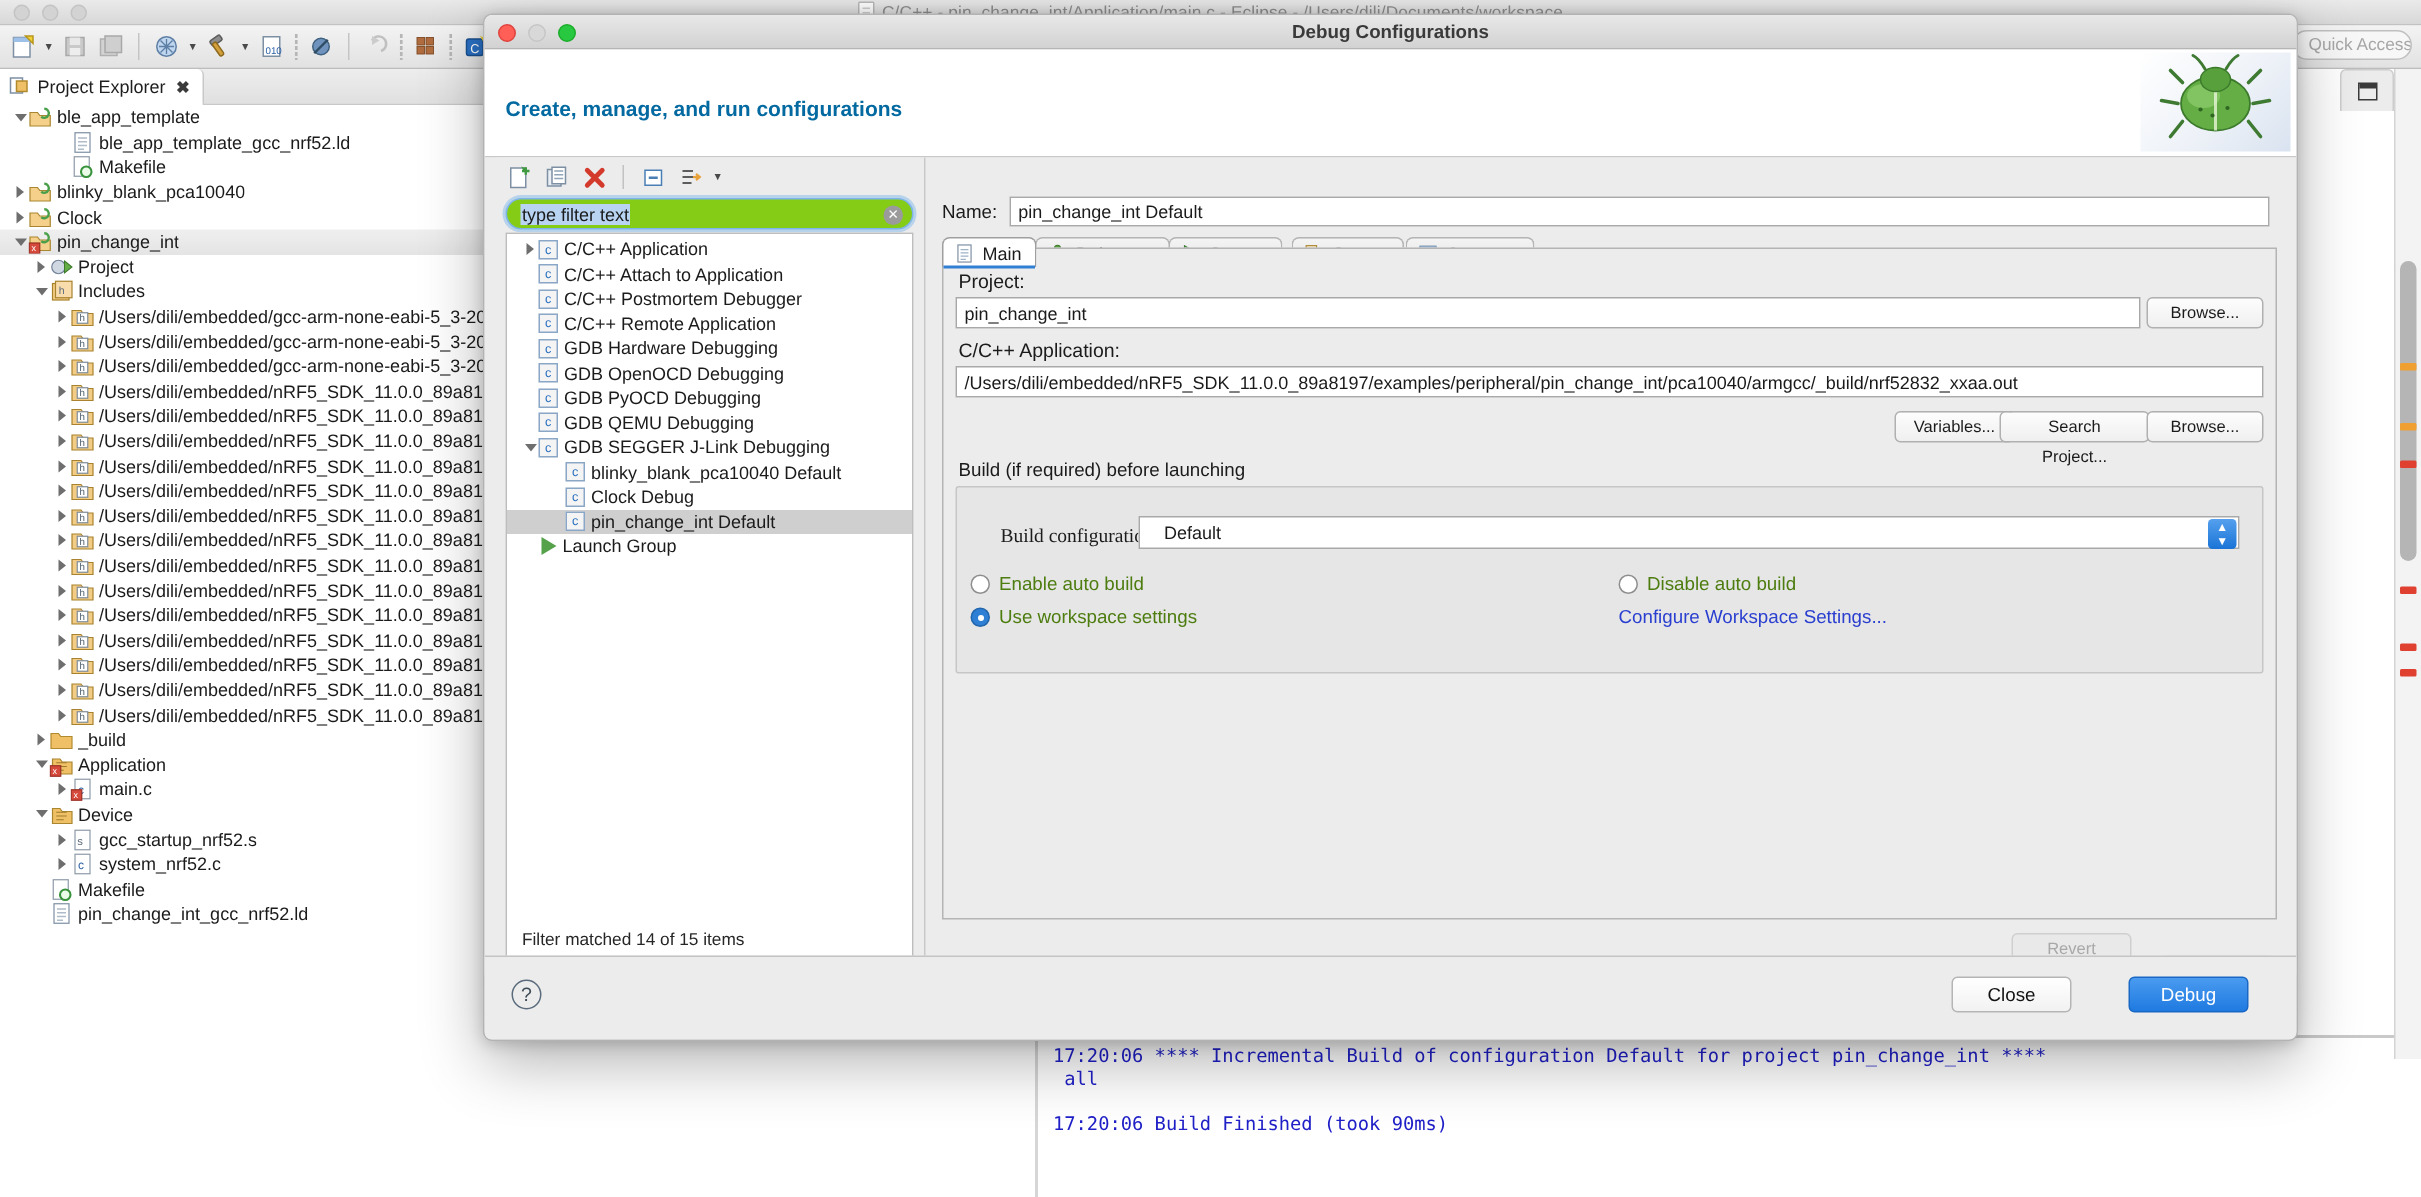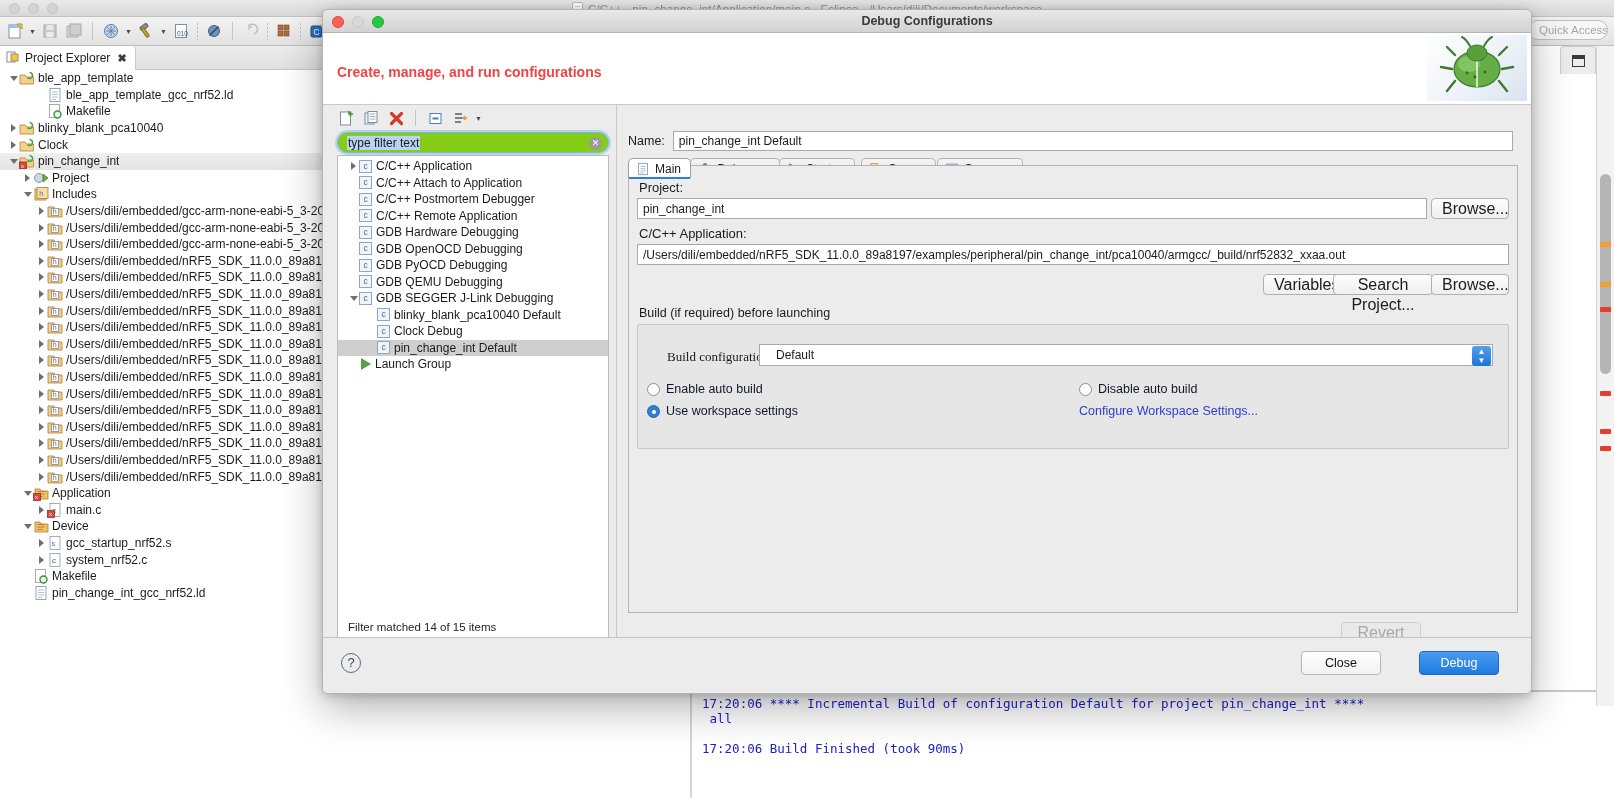--- a/index.html
+++ b/index.html
@@ -155,21 +155,21 @@
   .tl.red { background: #ff5f57; border: 1px solid #e0443e; }
   .tl.yellow { background: #d8d8d8; border: 1px solid #c6c6c6; }
   .tl.green { background: #28c840; border: 1px solid #1dad2b; }
 
   .dlg-header {
     height: 72px; background: #ffffff; position: relative;
     border-bottom: 1px solid #c9c9c9;
   }
   .dlg-header-title {
     position: absolute; left: 14px; top: 31px;
-    font-size: 14px; font-weight: bold; color: #ef4444;
+    font-size: 14px; font-weight: bold; color: #0369a1;
   }
   .dlg-bug {
     position: absolute; right: 4px; top: 2px; width: 100px; height: 66px;
     background: linear-gradient(135deg,#ffffff 0%,#eef2f8 55%,#d9e3f0 100%);
   }
 
   .dlg-body { position: relative; height: 545px; background: #ececec; }
 
   
   .cfg-pane {
@@ -242,35 +242,35 @@
   .fld-label { font-size: 13px; color: #1b1b1b; }
   .txt-input {
     height: 21px; background: #fff; border: 1px solid #a9a9a9;
     font-size: 12px; color: #1b1b1b; padding: 0 5px; line-height: 20px;
     white-space: nowrap; overflow: hidden;
   }
   .btn {
     height: 21px; min-width: 74px; padding: 0 10px;
     background: linear-gradient(#fdfdfd,#efefef);
     border: 1px solid #b0b0b0; border-radius: 4px;
-    font-size: 16px; color: #1b1b1b; text-align: center; line-height: 20px;
+    font-size: 11px; color: #1b1b1b; text-align: center; line-height: 20px;
   }
   .btn.disabled { color: #a8a8a8; background: #e9e9e9; border-color: #cfcfcf; }
 
   .group-box {
     border: 1px solid #c6c6c6; border-radius: 2px; background: #e6e6e6;
   }
   .group-title { font-size: 12.5px; color: #1b1b1b; }
 
   .radio { width: 13px; height: 13px; border-radius: 50%; background: #fff;
            border: 1px solid #8e8e8e; flex: 0 0 auto; position: relative; }
   .radio.on { background: #2f7fd4; border-color: #2266ad; }
   .radio.on:after { content:""; position:absolute; left:4px; top:4px; width:4px; height:4px;
            border-radius:50%; background:#fff; }
-  .radio-lbl { font-size: 12.5px; color: #0f172a; margin-left: 6px; }
+  .radio-lbl { font-size: 12.5px; color: #4d7c0f; margin-left: 6px; }
   .link { font-size: 12.5px; color: #2a3fd0; }
 
   .combo {
     height: 22px; background: #fff; border: 1px solid #a9a9a9; position: relative;
     font-size: 12px; color: #1b1b1b; padding: 0 28px 0 6px; line-height: 21px;
   }
   .combo-arrow {
     position: absolute; right: 1px; top: 1px; width: 19px; height: 20px;
     background: linear-gradient(#55a0ee,#1a74d6); border-radius: 3px;
     color: #fff; font-size: 8px; text-align: center; line-height: 9px; padding-top: 1px;
@@ -681,20 +681,29 @@
         <div class="tr" style="padding-left: 36px;">
           <span class="tw collapsed">
             <i></i>
           </span>
           <span class="i16"><svg width="16" height="16" viewBox="0 0 16 16">
               <path d="M1 4 h6 l1.5 2 h6.5 v8 h-14z" fill="#f3cd86" stroke="#a8822c" stroke-width="0.8"></path>
               <rect x="4.5" y="5.5" width="7" height="7" fill="#fff" stroke="#7f8c99" stroke-width="0.8"></rect>
               <text x="6" y="11.3" font-size="6.5" fill="#4a5a6a" font-family="Liberation Sans">h</text>
             </svg></span>
           <span class="tlabel">/Users/dili/embedded/nRF5_SDK_11.0.0_89a8197</span>
+        </div>
+        <div class="tr" style="padding-left: 22px;">
+          <span class="tw collapsed">
+            <i></i>
+          </span>
+          <span class="i16"><svg width="16" height="16" viewBox="0 0 16 16">
+              <path d="M1 4 h5 l1.5 2 h7.5 v8 h-14z" fill="#f0c066" stroke="#b28a2e" stroke-width="0.8"></path>
+            </svg></span>
+          <span class="tlabel">_build</span>
         </div>
         <div class="tr" style="padding-left: 22px;">
           <span class="tw expanded">
             <i></i>
           </span>
           <span class="i16"><svg width="16" height="16" viewBox="0 0 16 16">
               <path d="M2 4 h5 l1.5 2 h6.5 v8 h-13z" fill="#f0c066" stroke="#a9862f" stroke-width="0.8"></path>
               <path d="M4.5 6.5 h7 M4.5 9 h7 M4.5 11.5 h5" stroke="#9b7a2c" stroke-width="0.8"></path>
               <rect x="0.5" y="8.5" width="7" height="7" fill="#d64a3b" stroke="#9a2f24" stroke-width="0.8"></rect>
               <text x="2" y="14.2" font-size="6" fill="#fff" font-family="Liberation Sans">x</text>

